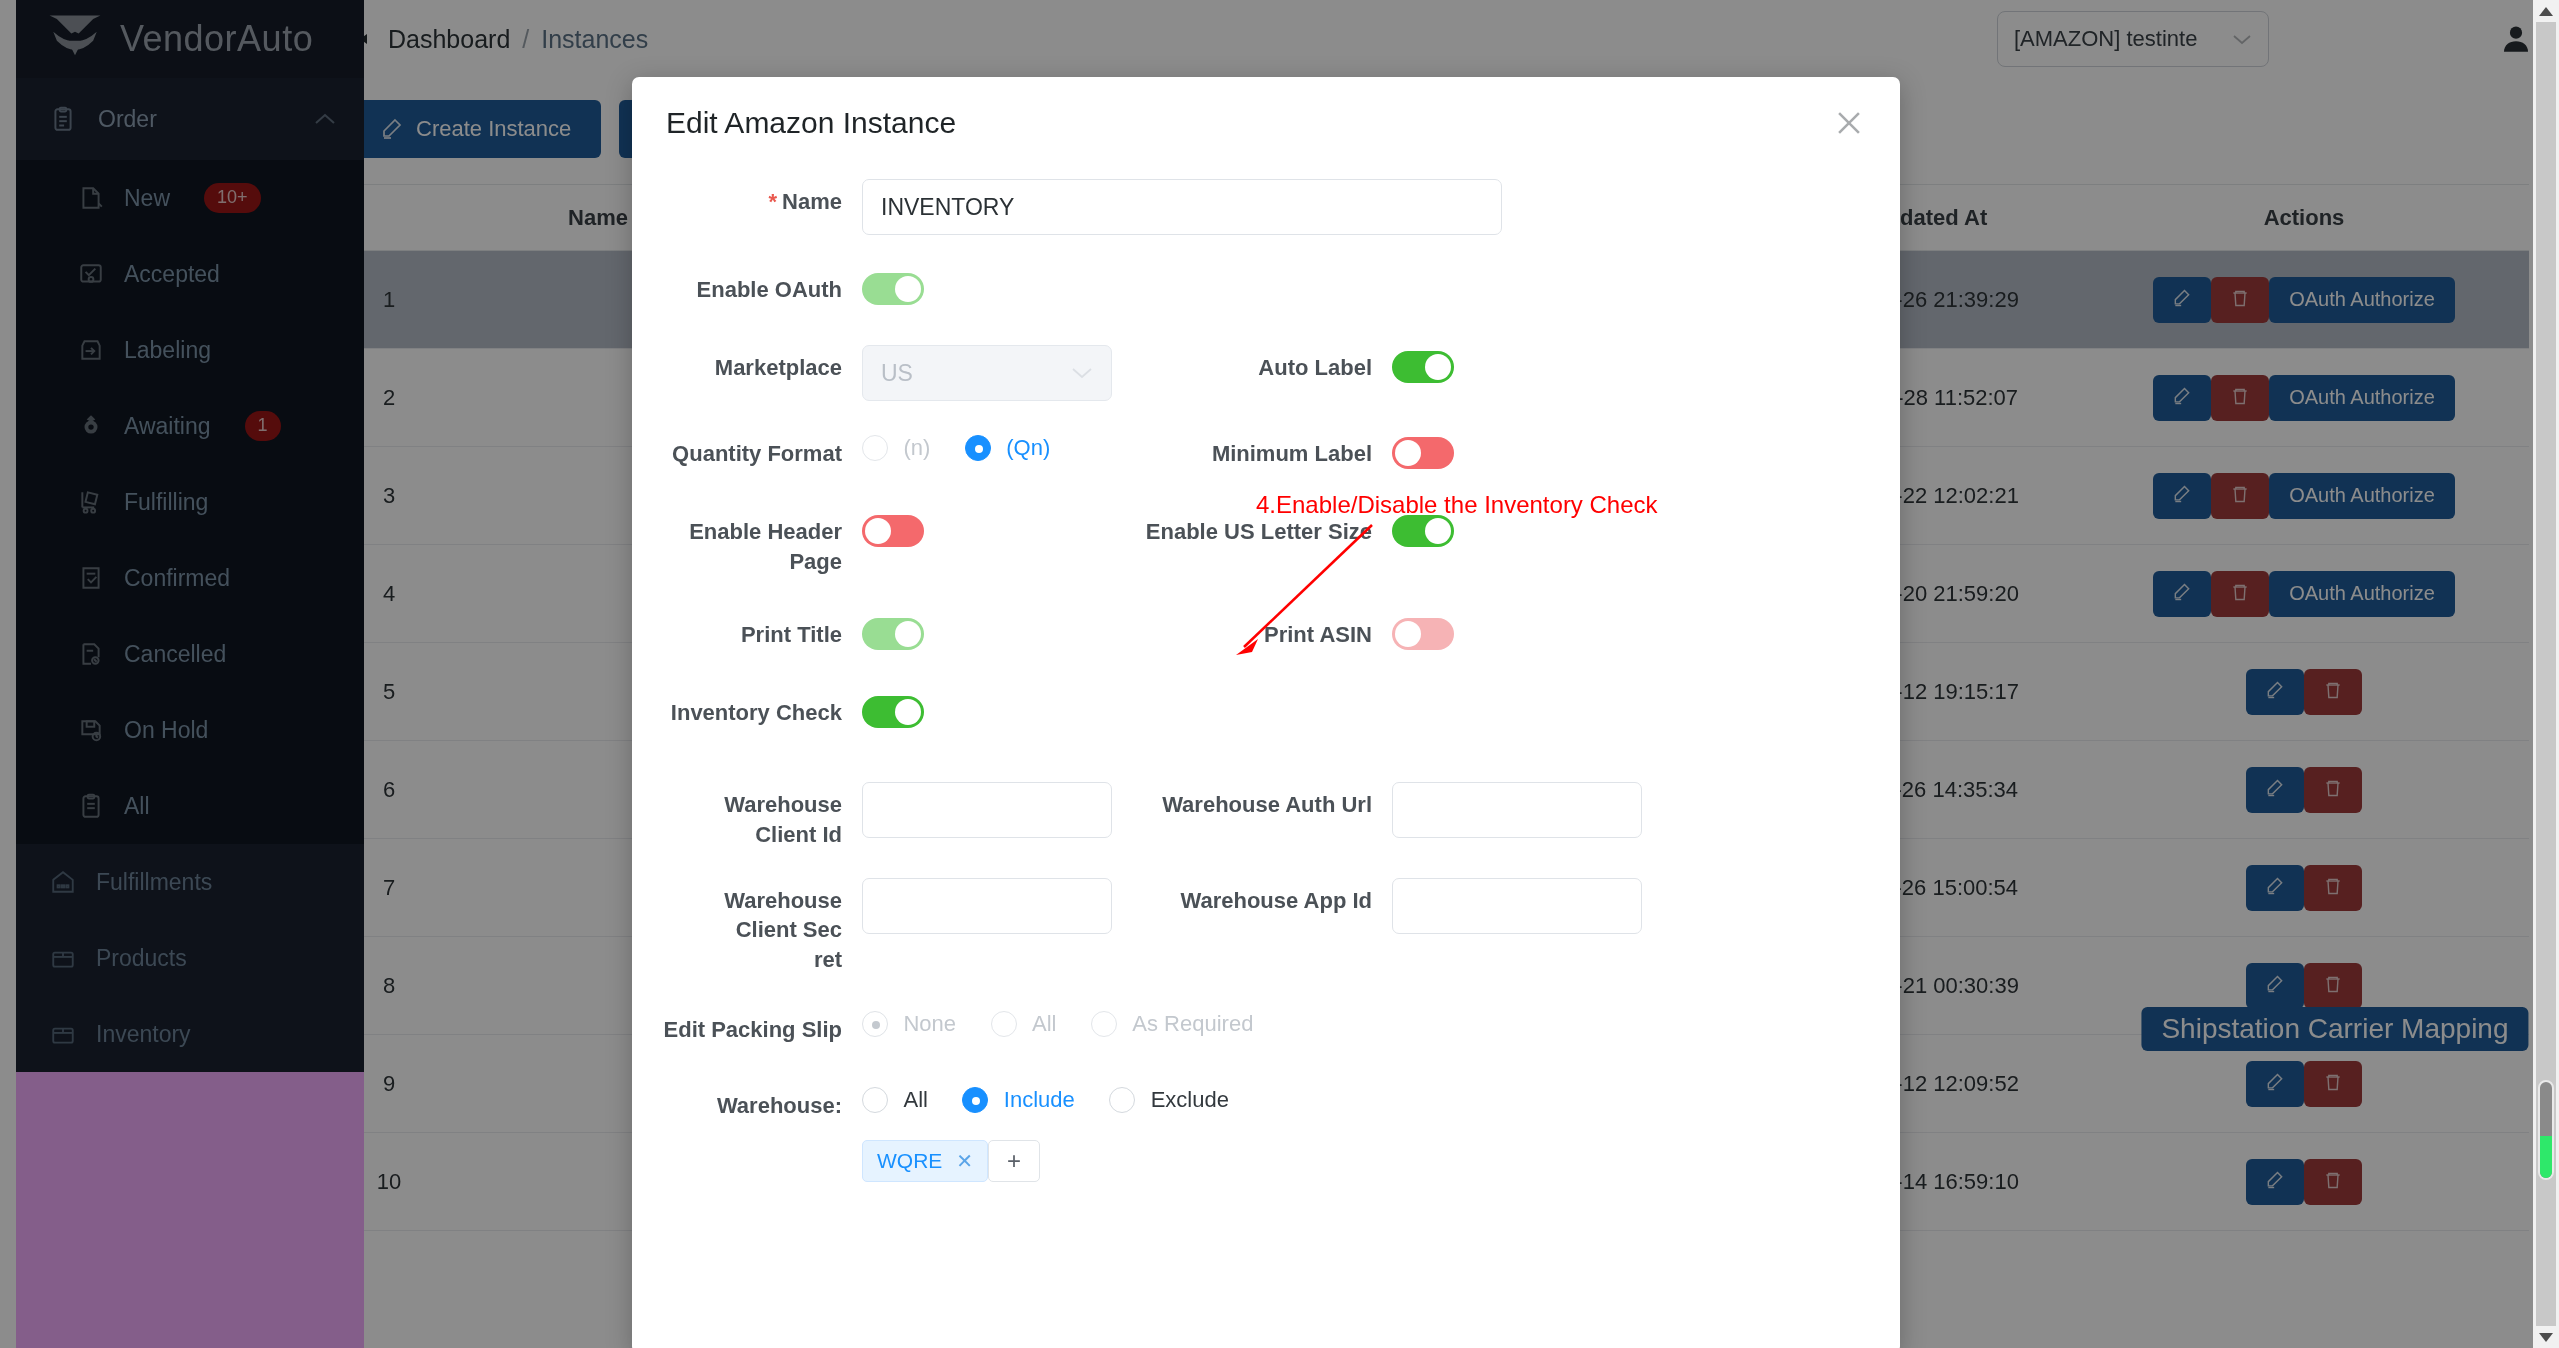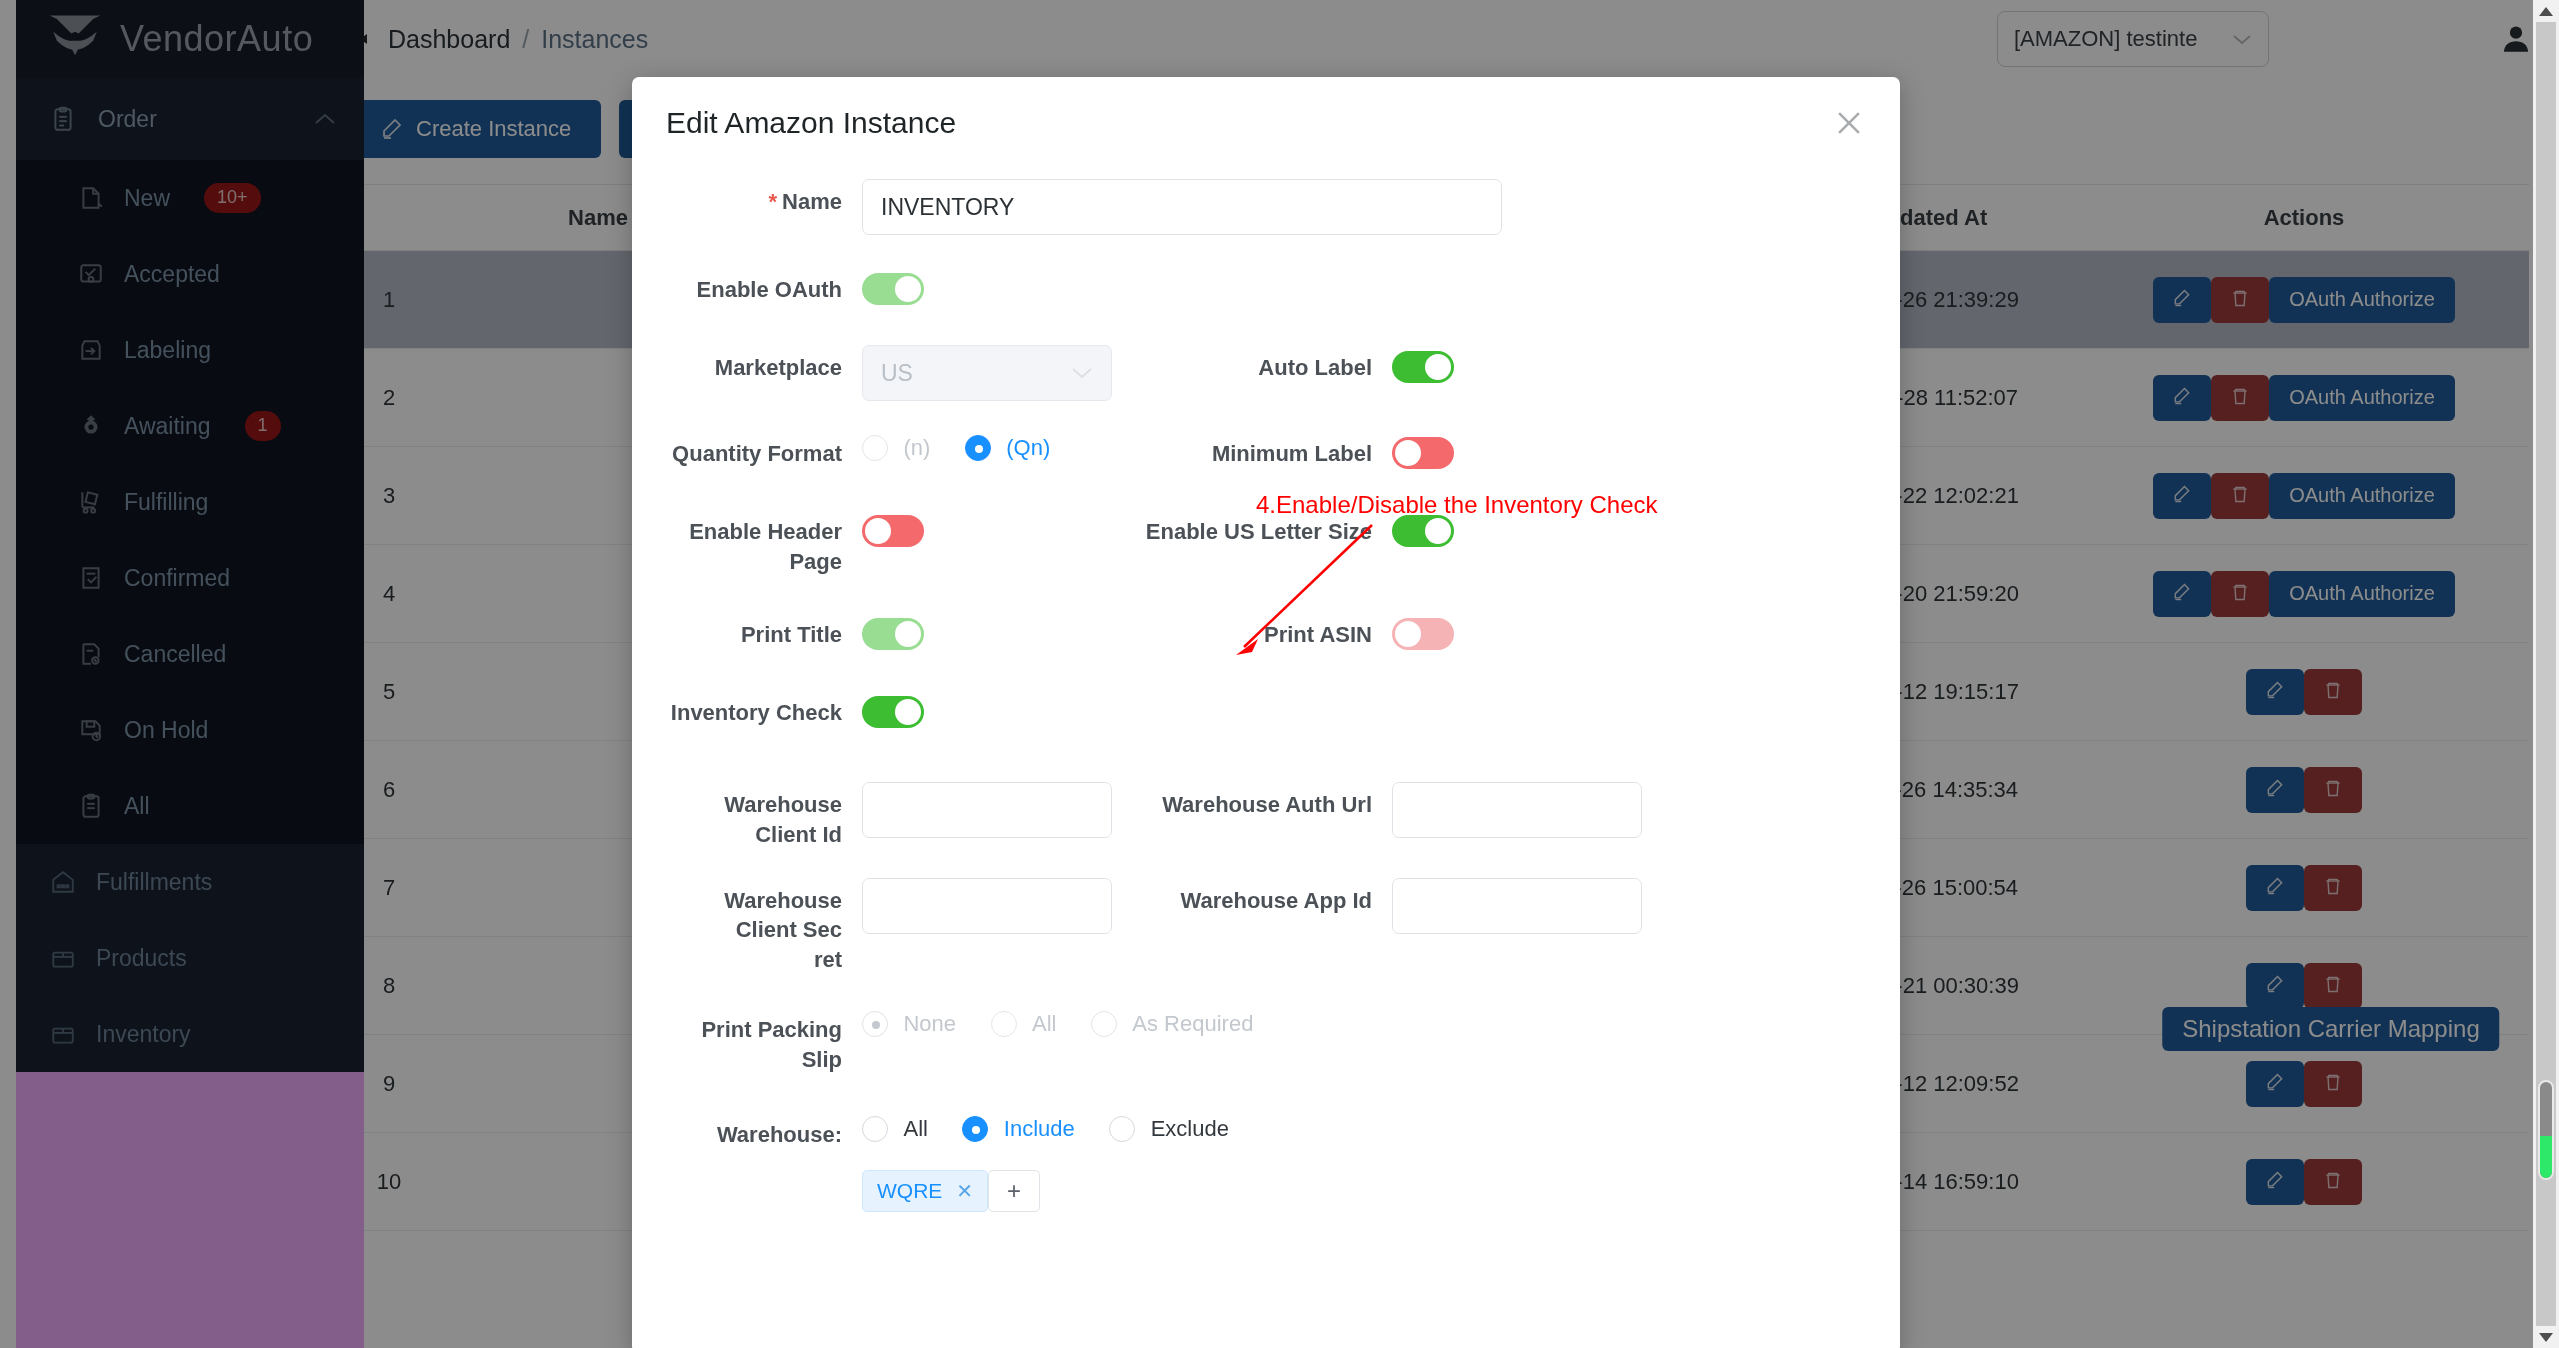--- a/index.html
+++ b/index.html
@@ -108,21 +108,21 @@
   .act-btn { width: 58px; height: 46px; border: none; border-radius: 6px; cursor: pointer; }
   .act-edit { background: #1f5c99; }
   .act-del { background: #9e3b3b; }
   .act-oauth {
     background: #1f5c99; color: #ffffff; border: none; border-radius: 6px;
     height: 46px; padding: 0 20px; font-size: 20px; cursor: pointer; white-space: nowrap;
   }
   .ship-map {
     position: absolute; top: 44px; left: 50%; transform: translateX(-42%);
     background: #1f5c99; color: #fff; border: none; border-radius: 6px;
-    height: 44px; padding: 0 20px; font-size: 24px; cursor: pointer; white-space: nowrap;
+    height: 44px; padding: 0 20px; font-size: 28px; cursor: pointer; white-space: nowrap;
   }
 
   
   .scrim {
     position: absolute; inset: 0; background: rgba(0,0,0,0.45); z-index: 20;
   }
   .modal {
     position: absolute; left: 632px; top: 77px; width: 1268px; height: 1276px;
     background: #ffffff; border-radius: 7px; z-index: 30; overflow: hidden;
     box-shadow: 0 6px 26px rgba(0,0,0,.25);
@@ -729,21 +729,21 @@
         <div class="fctl" style="width:250px;">
           <div class="input-box"></div>
         </div>
         <div class="flabel" style="width:280px;">Warehouse App Id</div>
         <div class="fctl" style="width:250px;">
           <div class="input-box"></div>
         </div>
       </div>
 
       <div class="frow" style="margin-bottom:32px;">
-        <div class="flabel" style="width:200px;">Print Packing Slip</div>
+        <div class="flabel" style="width:200px;">Edit Packing Slip</div>
         <div class="fctl" style="padding-top:10px;">
           <span class="radio dim checked"></span>
           <span class="rlabel dim">None</span>
           <span class="radio dim"></span>
           <span class="rlabel dim">All</span>
           <span class="radio dim"></span>
           <span class="rlabel dim">As Required</span>
         </div>
       </div>
 

